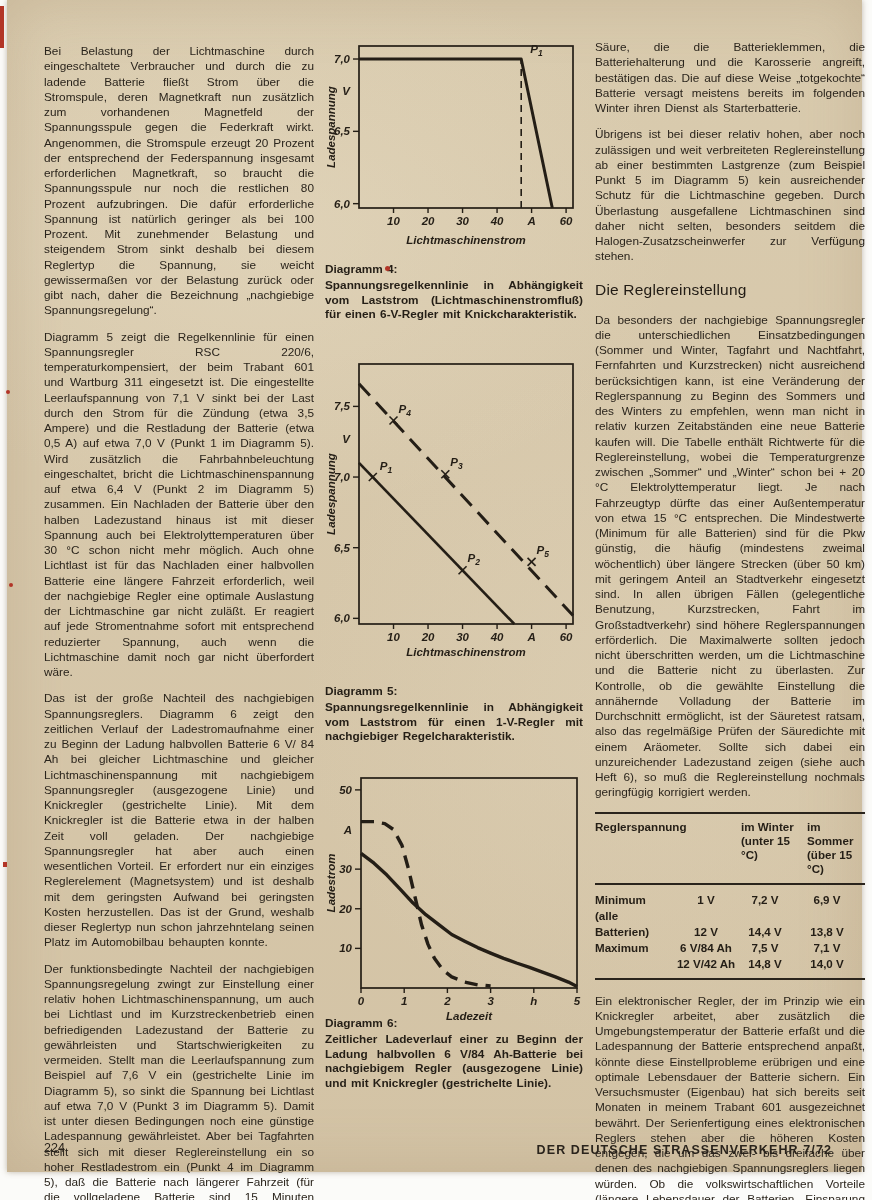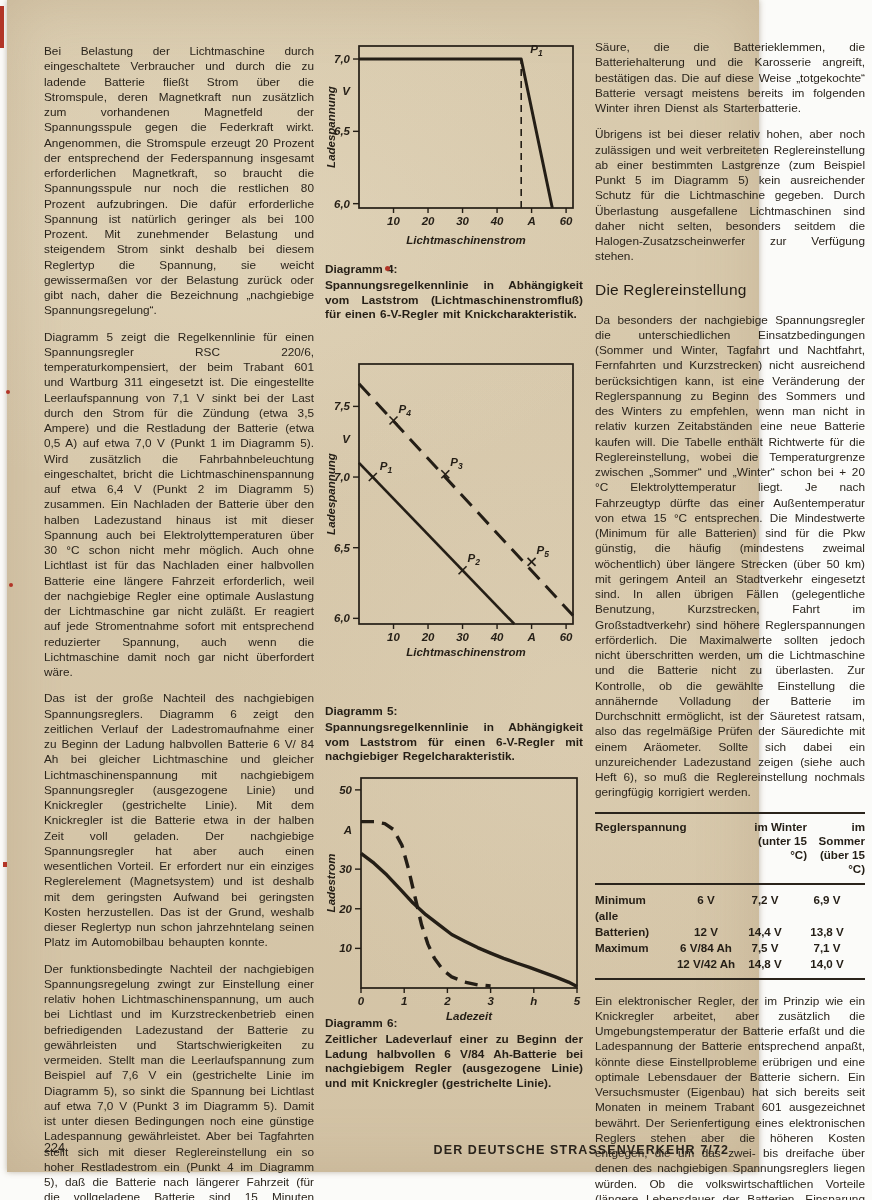--- a/index.html
+++ b/index.html
@@ -2,21 +2,21 @@
 <html><head>
 <meta charset="utf-8">
 <style>
   html,body{margin:0;padding:0;}
   body{
     width:872px;height:1200px;position:relative;overflow:hidden;
     background:#fbfbf9;
     font-family:"Liberation Sans", sans-serif;
   }
   .paper{
-    position:absolute;left:7px;top:0;width:752px;height:1172px;
+    position:absolute;left:7px;top:0;width:855px;height:1172px;
     background:
       radial-gradient(ellipse 600px 400px at 30% 20%, rgba(236,226,203,.35), rgba(0,0,0,0) 70%),
       radial-gradient(ellipse 500px 500px at 75% 60%, rgba(228,216,191,.3), rgba(0,0,0,0) 70%),
       linear-gradient(178deg,#d9cbae 0%,#d7c8ab 40%,#d3c3a5 100%);
     box-shadow:0 0 6px rgba(120,100,70,.45), inset 0 0 60px rgba(150,125,90,.25);
   }
   .col{position:absolute;width:270px;color:#2a241c;}
   .col p{
     margin:0 0 11px 0;
     font-size:11.8px;line-height:15.25px;
@@ -42,21 +42,21 @@
   .rtable{
     margin:8px 0 14px 0;
     border-top:2px solid #2a241c;border-bottom:2px solid #2a241c;
     font-weight:bold;color:#241e16;font-size:11.6px;
   }
   .rtable .thead{
     display:grid;grid-template-columns:146px 66px 1fr;
     padding:6px 0 7px 0;border-bottom:2px solid #2a241c;
     line-height:14px;
   }
-  .rtable .thead .hc{text-align:right;}
+  .rtable .thead .hc{text-align:left;}
   .rtable .tbody{padding:7px 0 6px 0;}
   .trow{display:grid;grid-template-columns:76px 70px 48px 1fr;line-height:16px;}
   .trow .c1{text-align:left;}
   .trow .c2{text-align:center;}
   .trow .c3{text-align:center;}
   .trow .c4{text-align:center;}
   .footer-num{
     position:absolute;left:37px;top:1141px;
     font-size:12.5px;font-weight:normal;color:#2a241c;
   }
@@ -151,23 +151,23 @@
         <line x1="118.29032258064515" y1="142.21739130434787" x2="126.29032258064515" y2="134.21739130434787" stroke="#241e16" stroke-width="1.6"></line>
         <text x="127.29032258064515" y="130.21739130434787" font-size="11.5" font-style="italic" font-weight="bold">P<tspan dy="3" font-size="8.5">3</tspan></text>
         <line x1="66.51612903225806" y1="80.52173913043472" x2="74.51612903225806" y2="88.52173913043472" stroke="#241e16" stroke-width="1.6"></line>
         <line x1="66.51612903225806" y1="88.52173913043472" x2="74.51612903225806" y2="80.52173913043472" stroke="#241e16" stroke-width="1.6"></line>
         <text x="75.51612903225806" y="76.52173913043472" font-size="11.5" font-style="italic" font-weight="bold">P<tspan dy="3" font-size="8.5">4</tspan></text>
         <line x1="204.5806451612903" y1="221.8260869565217" x2="212.5806451612903" y2="229.8260869565217" stroke="#241e16" stroke-width="1.6"></line>
         <line x1="204.5806451612903" y1="229.8260869565217" x2="212.5806451612903" y2="221.8260869565217" stroke="#241e16" stroke-width="1.6"></line>
         <text x="213.5806451612903" y="217.8260869565217" font-size="11.5" font-style="italic" font-weight="bold">P<tspan dy="3" font-size="8.5">5</tspan></text>
       </svg>
   </div>
-  <div class="caption" style="top:684px;margin-top:20px;">
+  <div class="caption" style="top:684px;">
     <div class="cap-title">Diagramm 5:</div>
-    <div>Spannungsregelkennlinie in Abhängigkeit vom Laststrom für einen 6-V-Regler mit nachgiebiger Regelcharakteristik.</div>
+    <div>Spannungsregelkennlinie in Abhängigkeit vom Laststrom für einen 1-V-Regler mit nachgiebiger Regelcharakteristik.</div>
   </div>
 
   <div class="chart" style="left:316px;top:766px;">
     <svg id="svg-diagramm6" width="258" height="280" viewBox="0 0 258 280">
         <rect x="38" y="12" width="216" height="210" fill="none" stroke="#241e16" stroke-width="1.7"></rect>
         <line x1="38" y1="222" x2="38" y2="227" stroke="#241e16" stroke-width="1.4"></line>
         <text x="38" y="239" text-anchor="middle" font-size="11.5" font-style="italic" font-weight="bold">0</text>
         <line x1="81.2" y1="222" x2="81.2" y2="227" stroke="#241e16" stroke-width="1.4"></line>
         <text x="81.2" y="239" text-anchor="middle" font-size="11.5" font-style="italic" font-weight="bold">1</text>
         <line x1="124.4" y1="222" x2="124.4" y2="227" stroke="#241e16" stroke-width="1.4"></line>
@@ -212,21 +212,21 @@
           <div>(unter 15 °C)</div>
         </div>
         <div class="hc">
           <div>im Sommer</div>
           <div>(über 15 °C)</div>
         </div>
       </div>
       <div class="tbody" id="table-body">
           <div class="trow">
             <div class="c1">Minimum</div>
-            <div class="c2">6 V</div>
+            <div class="c2">1 V</div>
             <div class="c3">7,2 V</div>
             <div class="c4">6,9 V</div>
           </div>
           <div class="trow">
             <div class="c1">(alle</div>
             <div class="c2"></div>
             <div class="c3"></div>
             <div class="c4"></div>
           </div>
           <div class="trow">

